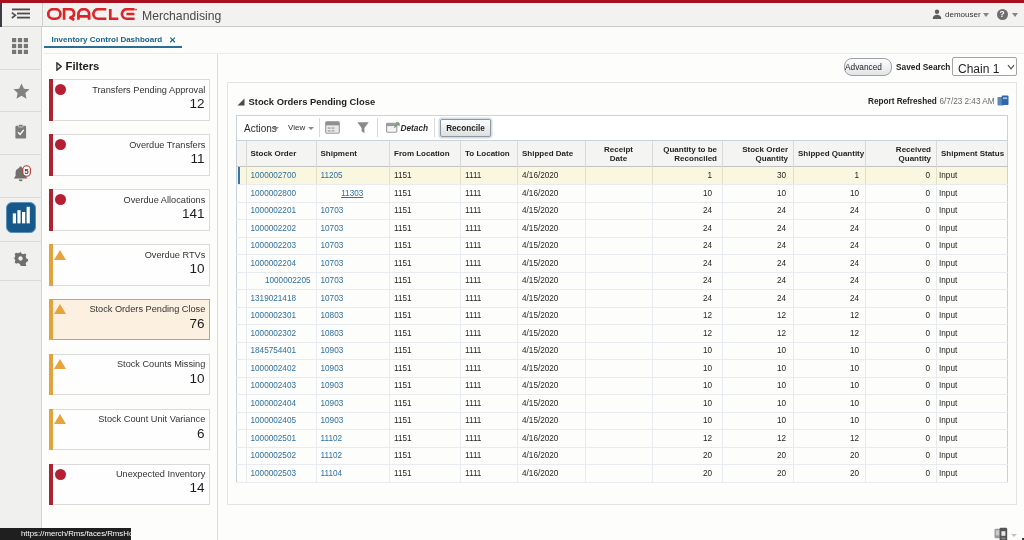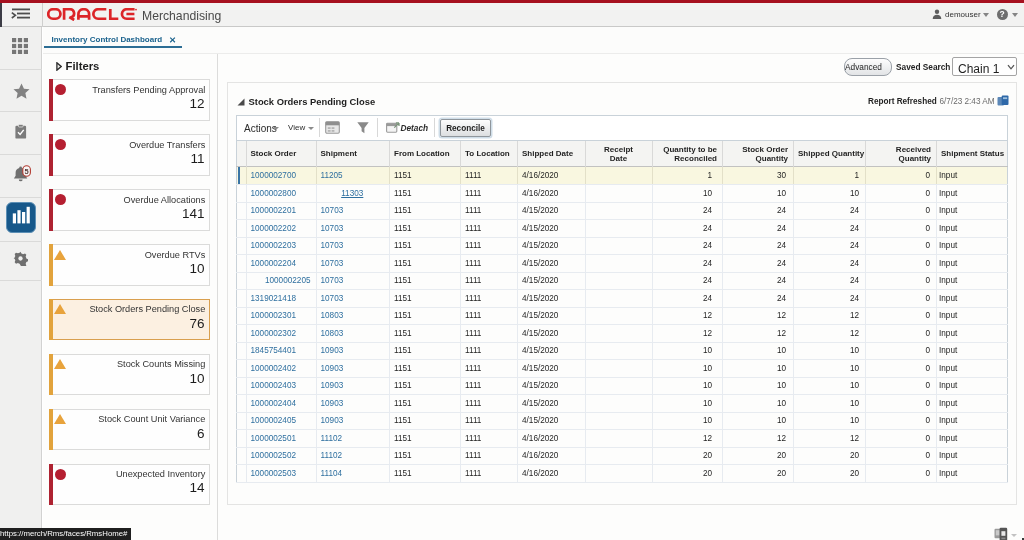--- a/index.html
+++ b/index.html
@@ -434,13 +434,13 @@
 <div class="abs" style="left:936px;top:468.6px;width:72px;font-size:8.2px;color:#1f1f1f;text-align:left;padding-left:3px;padding-right:5px;box-sizing:border-box;">Input</div>
 <svg class="abs" style="left:994px;top:526.5px;" width="14" height="14" viewBox="0 0 14 14">
 <rect x="0.5" y="1.8" width="6.5" height="9.5" rx="1" fill="#9a9a9a"></rect>
 <rect x="1.8" y="3.2" width="3.9" height="5.2" fill="#c9c9c9"></rect>
 <rect x="5.6" y="0.8" width="7.6" height="13.2" rx="1.2" fill="#555555"></rect>
 <rect x="7.4" y="4.2" width="4" height="4.6" fill="#e8e8e8"></rect>
 <rect x="7.4" y="10.6" width="4" height="1.6" fill="#8a8a8a"></rect>
 </svg>
 <div class="abs" style="left:1011px;top:534px;width:0;height:0;border-left:3px solid transparent;border-right:3px solid transparent;border-top:3.5px solid #c2c2c2;"></div>
 <div class="abs" style="left:1021.5px;top:538px;width:2.5px;height:2px;background:#3a3a3a;"></div>
-<div class="abs" style="left:0;top:527.5px;width:131px;height:12.5px;background:#1f1f1f;color:#fdfdfd;font-size:7.8px;line-height:12.5px;padding-left:0;box-sizing:border-box;">https://merch/Rms/faces/RmsHome#</div>
+<div class="abs" style="left:0;top:527.5px;width:131px;height:12.5px;background:#1f1f1f;color:#fdfdfd;font-size:7.8px;line-height:12.5px;padding-left:21px;box-sizing:border-box;">https://merch/Rms/faces/RmsHome#</div>
 </div>
 </body></html>

